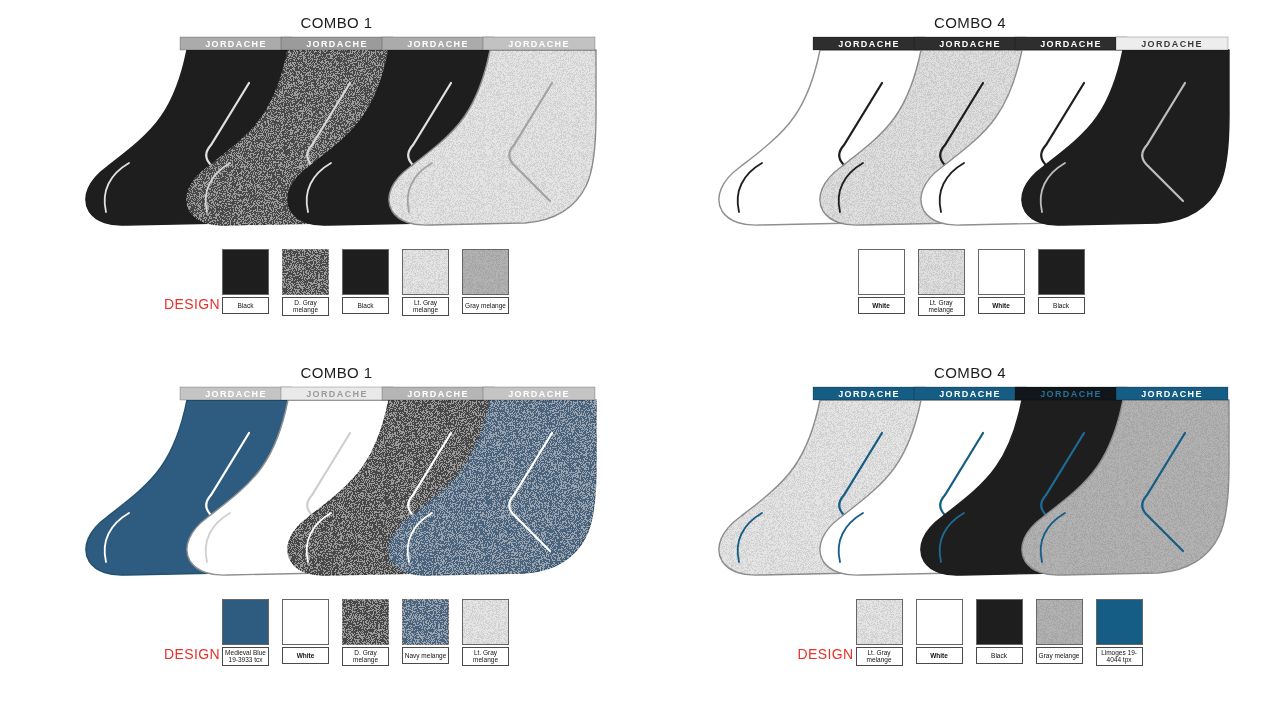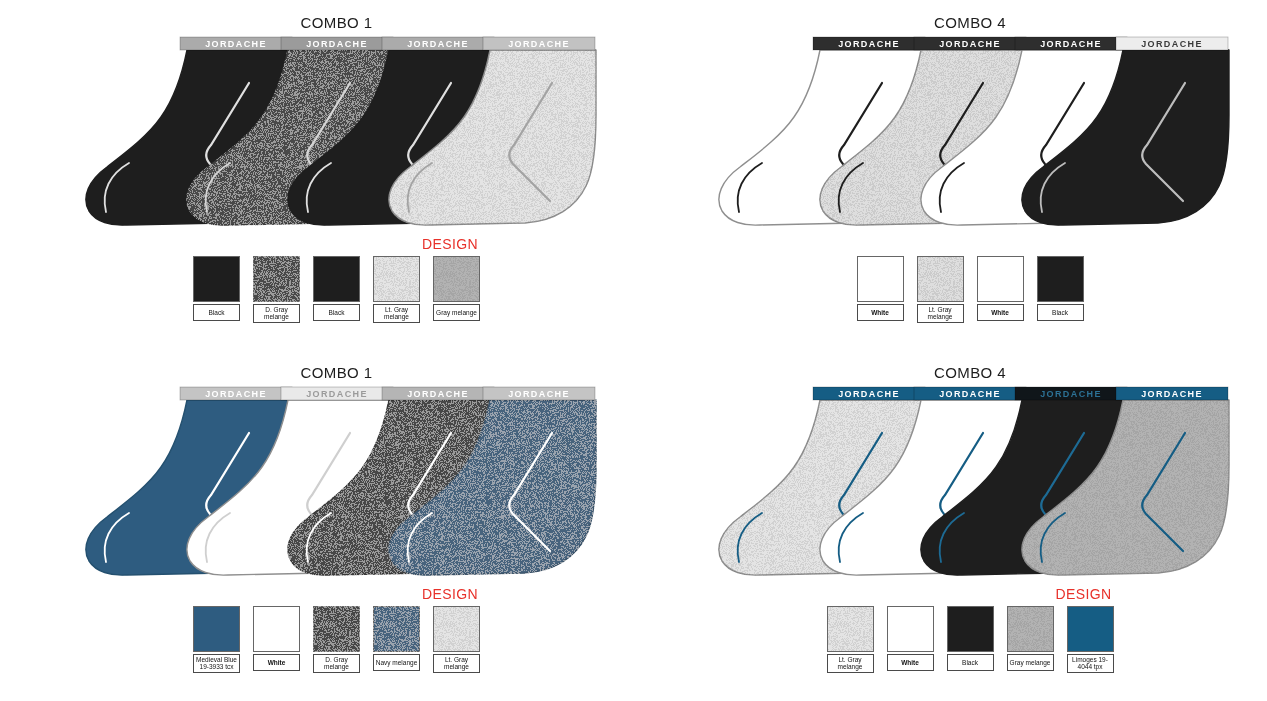--- a/index.html
+++ b/index.html
@@ -15,21 +15,21 @@
   }
   .combo {
     display: flex; flex-direction: column; align-items: center;
     padding-top: 10px; box-sizing: border-box;
   }
   .combo-title {
     font-size: 15px; font-weight: 400; letter-spacing: 0.4px;
     color: #1d1d1d; margin: 4px 0 4px;
   }
   .sock-row { width: 520px; height: 198px; flex: 0 0 auto; }
-  .combo-lower { display: flex; flex-direction: column; }
+  .combo-lower { display: flex; flex-direction: row; margin-top: 16px; }
   .design-label {
     align-self: flex-end;
     font-size: 14px; letter-spacing: 0.4px;
     margin: 3px 2px 4px 0; min-height: 16px;
   }
   .design-label.hidden { visibility: hidden; }
   .swatch-row { display: flex; gap: 13px; }
   .swatch { width: 47px; display: flex; flex-direction: column; }
   .swatch-box { display: block; }
   .swatch-label {

